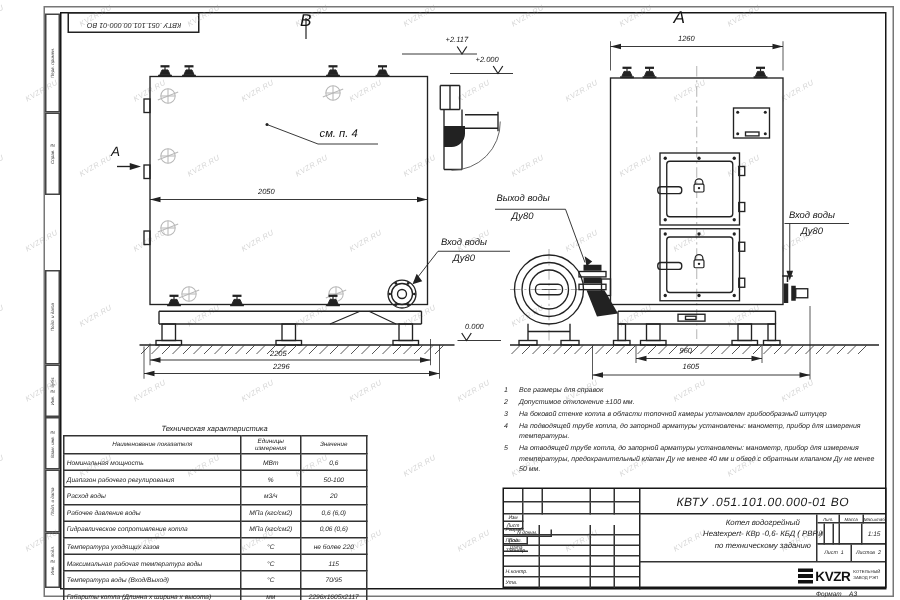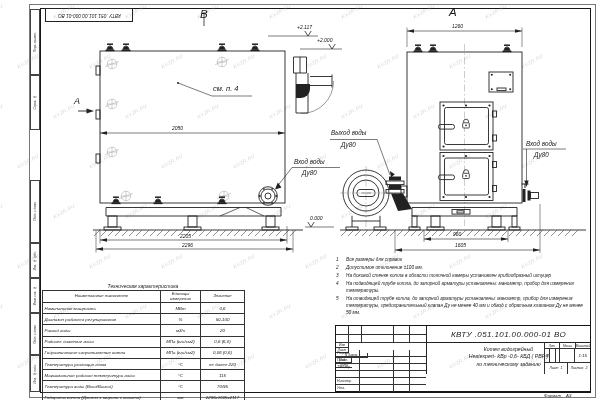--- a/index.html
+++ b/index.html
@@ -548,20 +548,30 @@
             <span>Лист</span>
             <span>1</span>
           </div>
         <div class="cell" style="border-right:none;">
             <span>Листов</span>
             <span>2</span>
           </div>
       </div>
     </div>
 
+    <div class="botband">
+      <div class="logo">
+        <div class="logo-sq"></div>
+        <div class="logo-txt">KVZR</div>
+        <div class="logo-cap">
+          <span>КОТЕЛЬНЫЙ</span>
+          <span>ЗАВОД РЭП</span>
+        </div>
+      </div>
+    </div>
   </div>
 
   <div class="format">
     <span>Формат</span>
     <span>А3</span>
   </div>
 
 </div>
 
 </body></html>

